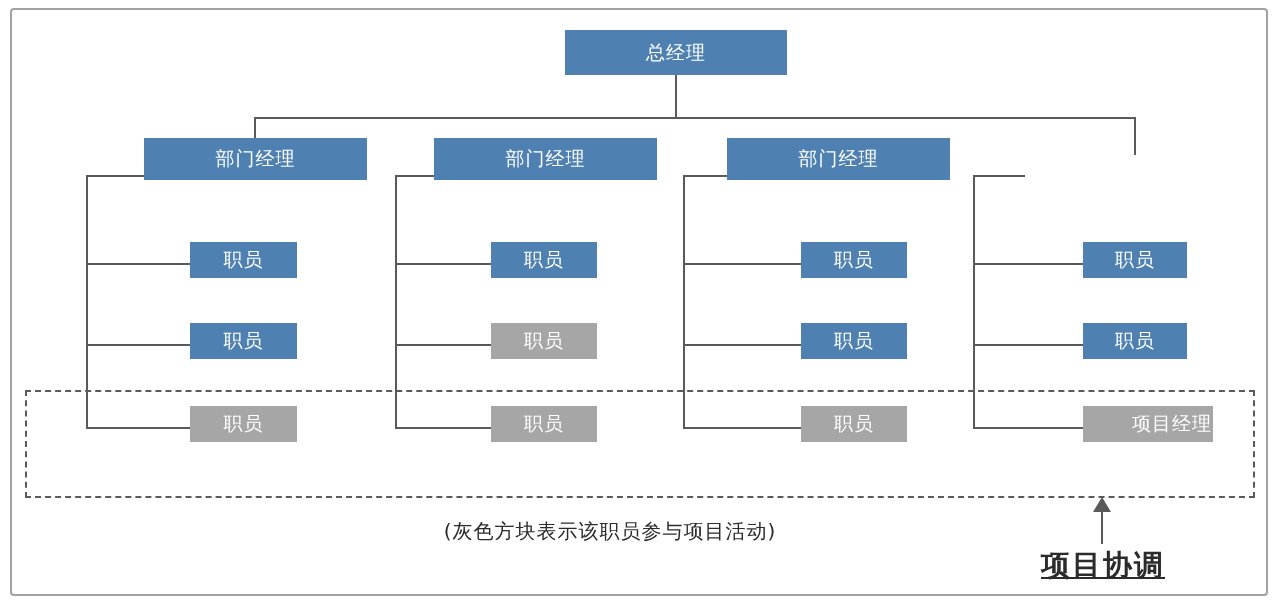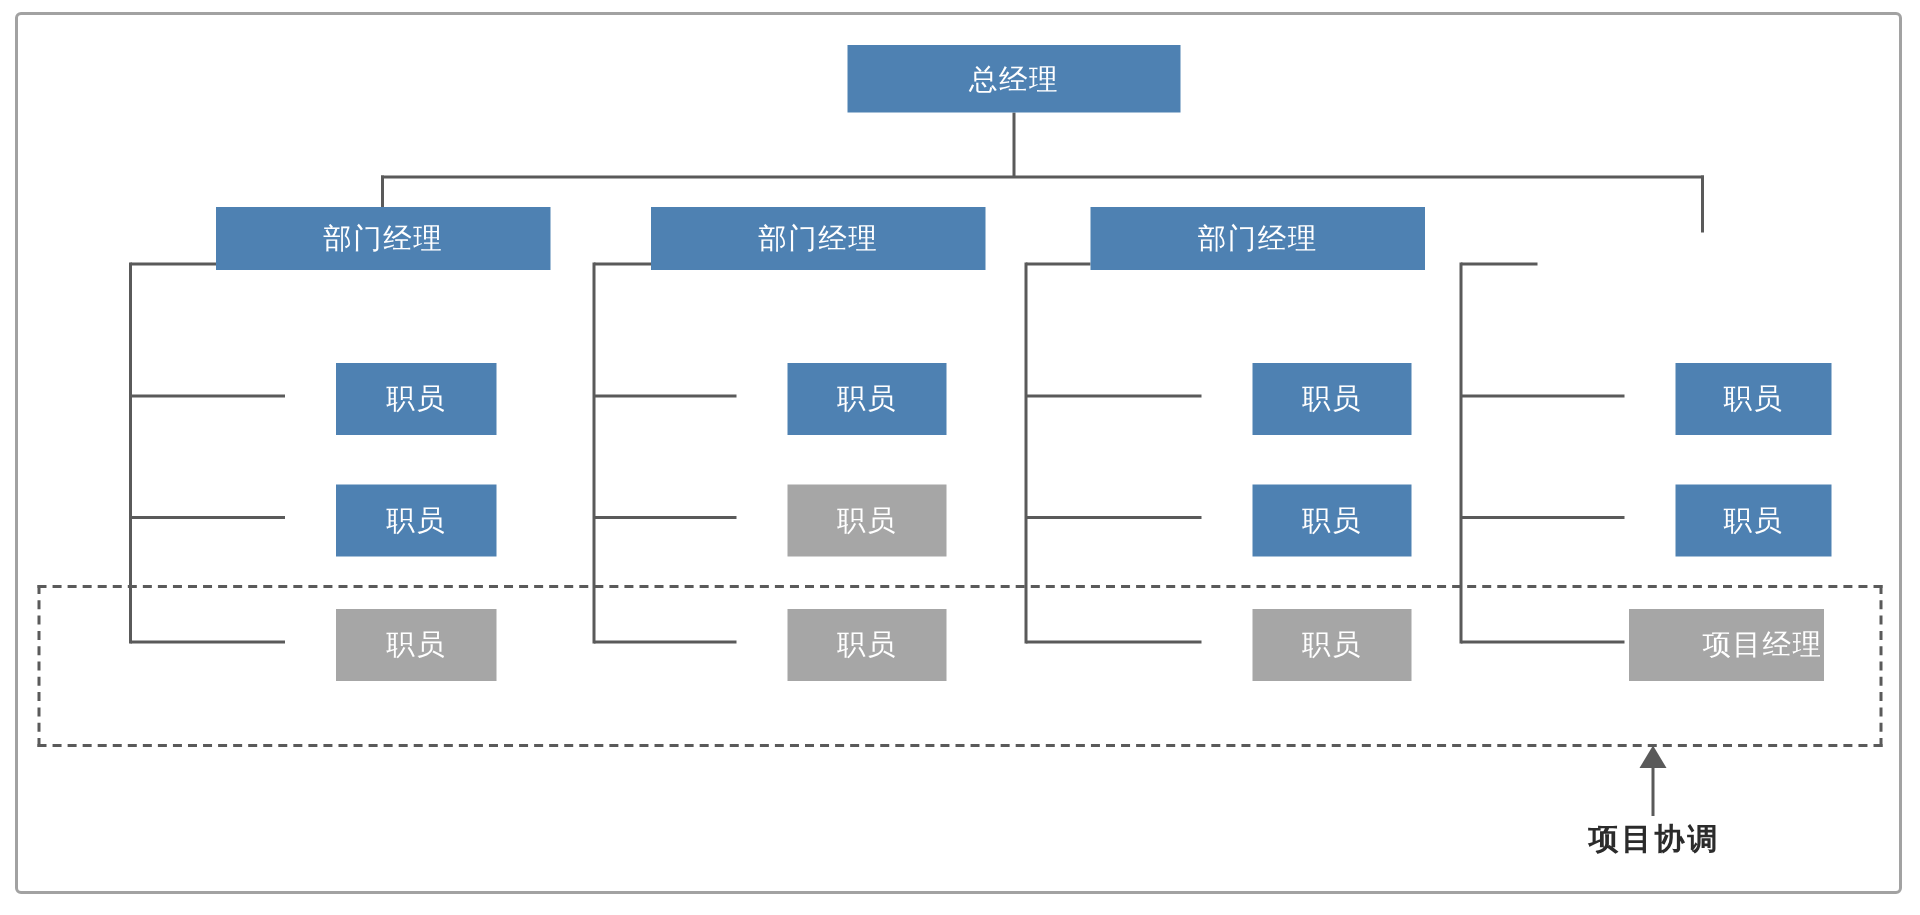--- a/index.html
+++ b/index.html
@@ -68,41 +68,42 @@
     width: 0; height: 0;
     border-left: 9px solid transparent;
     border-right: 9px solid transparent;
     border-bottom: 15px solid var(--line, #5a5a5a);
   }
   .annotation-label {
     position: absolute;
     left: 1018px; top: 546px;
     width: 170px;
     text-align: center;
-    font-size: 20px;
+    font-size: 29px;
     font-weight: 600;
     color: var(--text_dark, #2b2b2b);
     letter-spacing: 2px;
+    text-decoration: underline;
   }
   
   .ceo   { left: 565px; top: 30px;  width: 222px; height: 45px; text-align: center; }
   .mgr   { top: 138px; height: 42px; }
   .m1    { left: 144px;  width: 223px; }
   .m2    { left: 434px;  width: 223px; }
   .m3    { left: 727px;  width: 223px; }
   .m4    { left: 1025px; width: 222px; }
-  .staff { height: 48px; margin-left: 34px; }
+  .staff { height: 36px; }
   .rowA  { top: 242px; }
   .rowB  { top: 323px; }
   .rowC  { top: 406px; }
   .c1    { left: 190px;  width: 107px; }
   .c2    { left: 491px;  width: 106px; }
   .c3    { left: 801px;  width: 106px; }
   .c4    { left: 1083px; width: 104px; }
-  .c4w   { left: 1052px; width: 130px; padding-left: 48px; }
+  .c4w   { left: 1083px; width: 130px; padding-left: 48px; }
 </style>
 </head>
 <body>
 
 <div class="canvas">
 
   <div class="frame"></div>
 
   <div class="cline" style="left:675px; top:75px; width:2px; height:43px;"></div>
   <div class="cline" style="left:254px; top:117px; width:882px; height:2px;"></div>
@@ -150,18 +151,19 @@
   <div class="node staff rowC c2 gray">职员</div>
 
   <div class="node staff rowA c3 blue">职员</div>
   <div class="node staff rowB c3 blue">职员</div>
   <div class="node staff rowC c3 gray">职员</div>
 
   <div class="node staff rowA c4 blue">职员</div>
   <div class="node staff rowB c4 blue">职员</div>
   <div class="node staff rowC c4w gray">项目经理</div>
 
+  <div class="caption">(灰色方块表示该职员参与项目活动)</div>
 
   <div class="arrow-head"></div>
   <div class="arrow-shaft"></div>
   <div class="annotation-label">项目协调</div>
 
 </div>
 
 </body></html>

